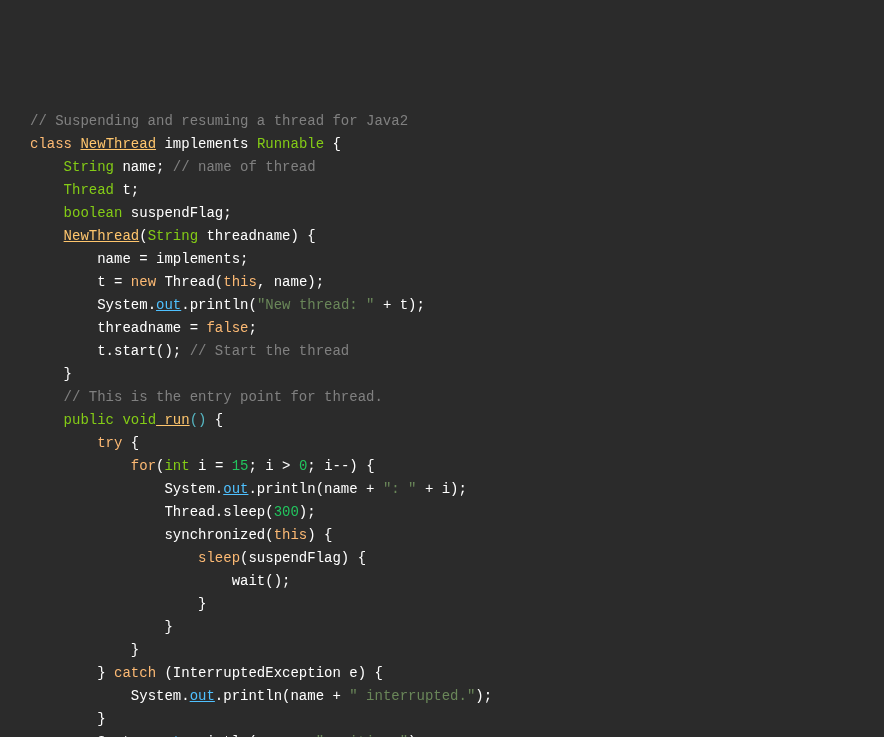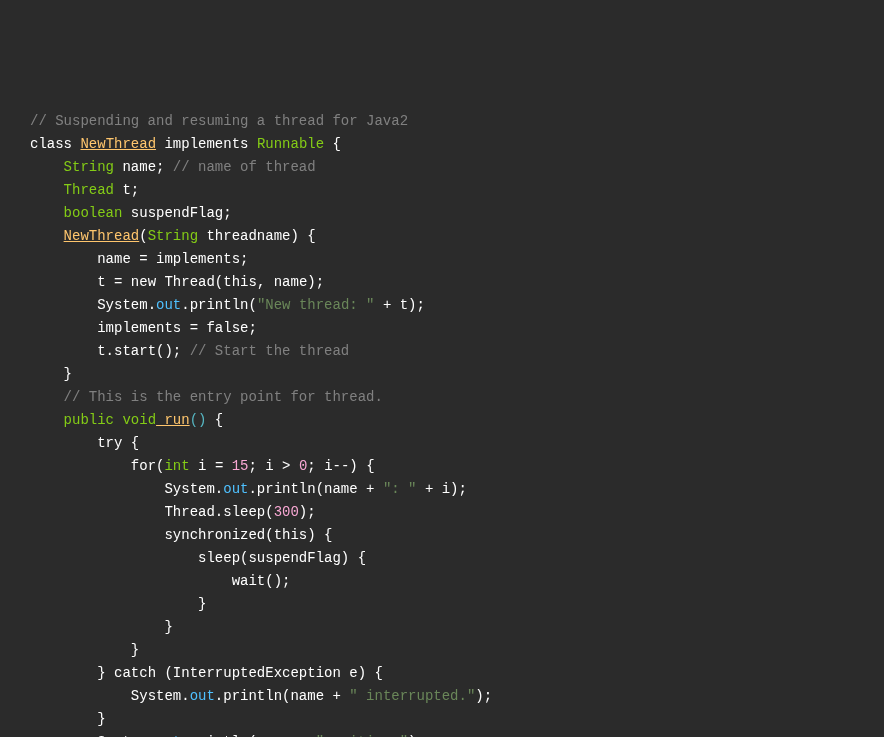--- a/index.html
+++ b/index.html
@@ -11,42 +11,42 @@
     color: #d4d4d4;
     padding: 18px 0 0 30px;
     width: 884px;
     height: 737px;
     overflow: hidden;
     white-space: pre;
   }
   .cm { color: #808080; text-align: right; }    
   .white { color: #ffffff; }
   .str { color: #6a8759; }      
-  .num { color: #f9a8d4; text-align: center; }      
-  .cyan { color: #4fc1ff; }     
+  .num { color: #22c55e; text-align: center; }      
+  .cyan { color: #4fc1ff; text-decoration: underline; }     
   .fn { color: #ffc66d; text-decoration: underline; }       
   .pub { color: #84cc16; }      
-  .red { color: #ffffff; }      
+  .red { color: #fdba74; }      
   .paren-cyan { color: #56b6c2; }
 </style>
 </head>
 <body>
 
 
 
 <div><span class="cm">// Suspending and resuming a thread for Java2</span>
 <span class="red">class</span> <span class="fn">NewThread</span> <span class="white">implements</span> <span class="pub">Runnable</span><span class="white"> {</span>
     <span class="pub">String</span><span class="white"> name; </span><span class="cm">// name of thread</span>
     <span class="pub">Thread</span><span class="white"> t;</span>
     <span class="pub">boolean</span><span class="white"> suspendFlag;</span>
     <span class="fn">NewThread</span><span class="white">(</span><span class="pub">String</span><span class="white"> threadname) {</span>
         <span class="white">name = implements;</span>
         <span class="white">t = </span><span class="red">new</span><span class="white"> Thread(</span><span class="red">this</span><span class="white">, name);</span>
         <span class="white">System.</span><span class="cyan">out</span><span class="white">.println(</span><span class="str">"New thread: "</span><span class="white"> + t);</span>
-        <span class="white">implements = </span><span class="red">false</span><span class="white">;</span>
+        <span class="white">threadname = </span><span class="red">false</span><span class="white">;</span>
         <span class="white">t.start(); </span><span class="cm">// Start the thread</span>
     <span class="white">}</span>
     <span class="cm">// This is the entry point for thread.</span>
     <span class="pub">public</span><span class="pub"> void</span><span class="fn"> run</span><span class="paren-cyan">()</span><span class="white"> {</span>
         <span class="red">try</span><span class="white"> {</span>
             <span class="red">for</span><span class="white">(</span><span class="pub">int</span><span class="white"> i = </span><span class="num">15</span><span class="white">; i &gt; </span><span class="num">0</span><span class="white">; i--) {</span>
                 <span class="white">System.</span><span class="cyan">out</span><span class="white">.println(name + </span><span class="str">": "</span><span class="white"> + i);</span>
                 <span class="white">Thread.sleep(</span><span class="num">300</span><span class="white">);</span>
                 <span class="white">synchronized(</span><span class="red">this</span><span class="white">) {</span>
                     <span class="red">sleep</span><span class="white">(suspendFlag) {</span>

